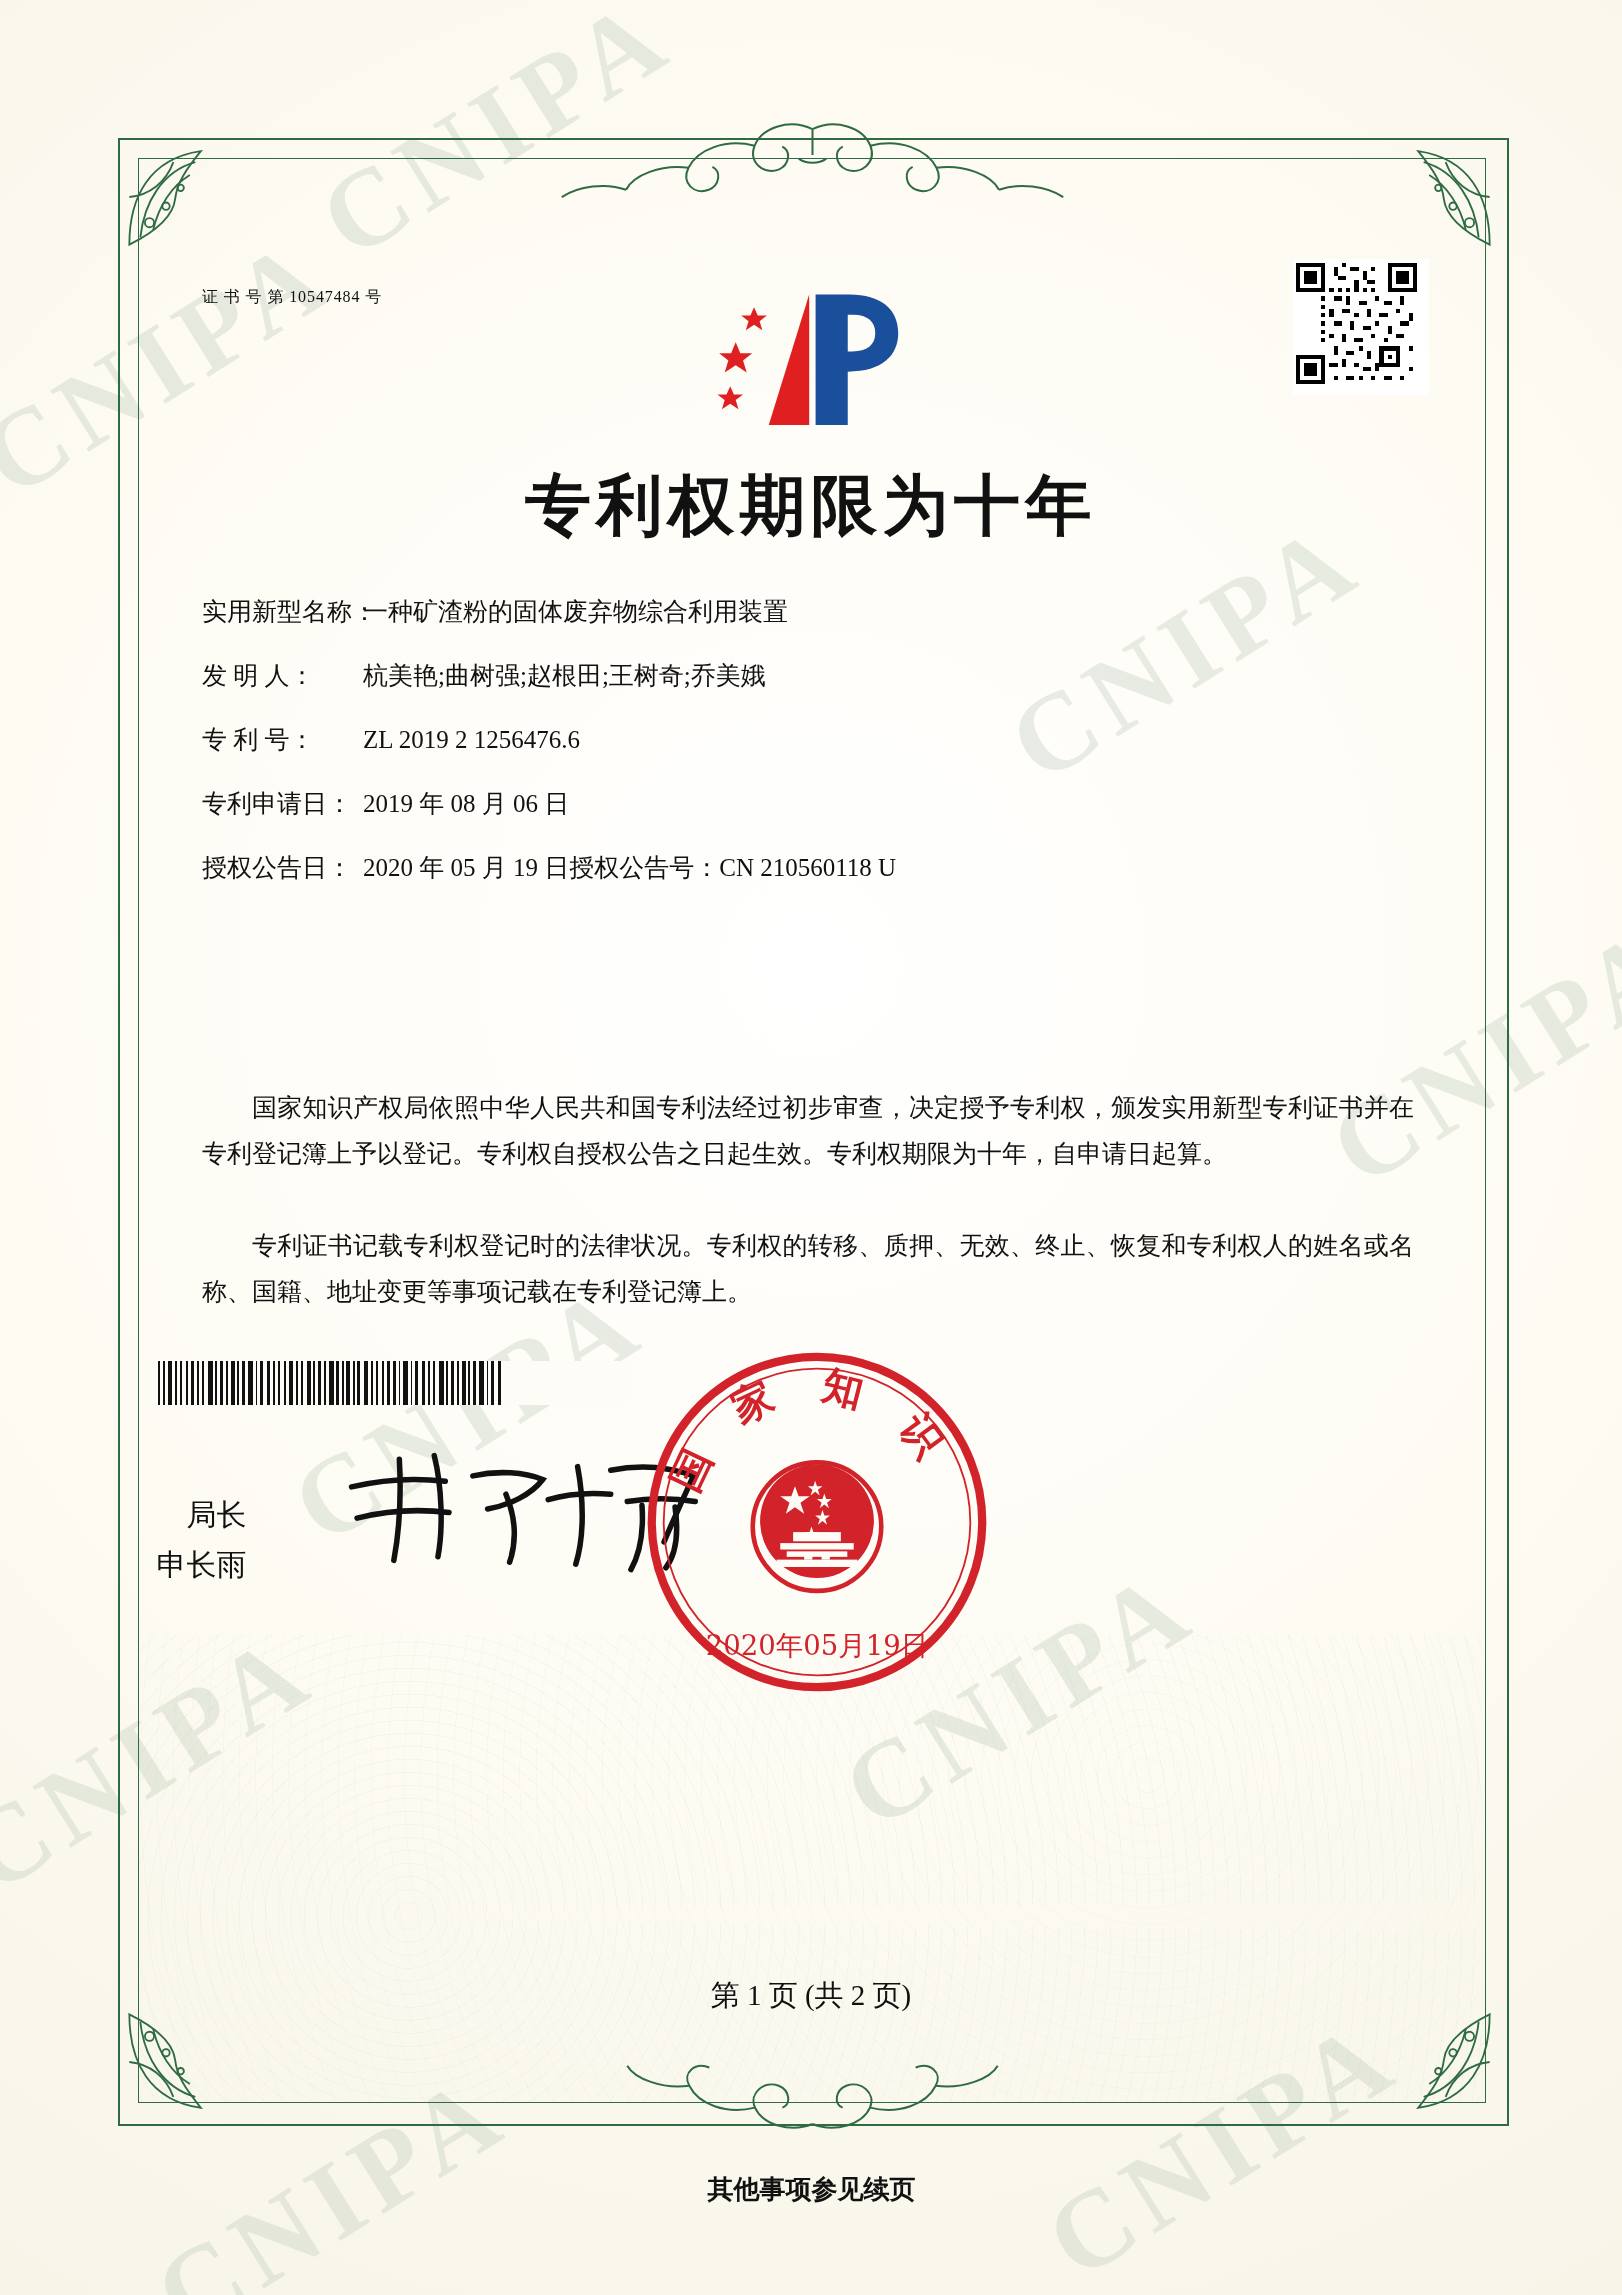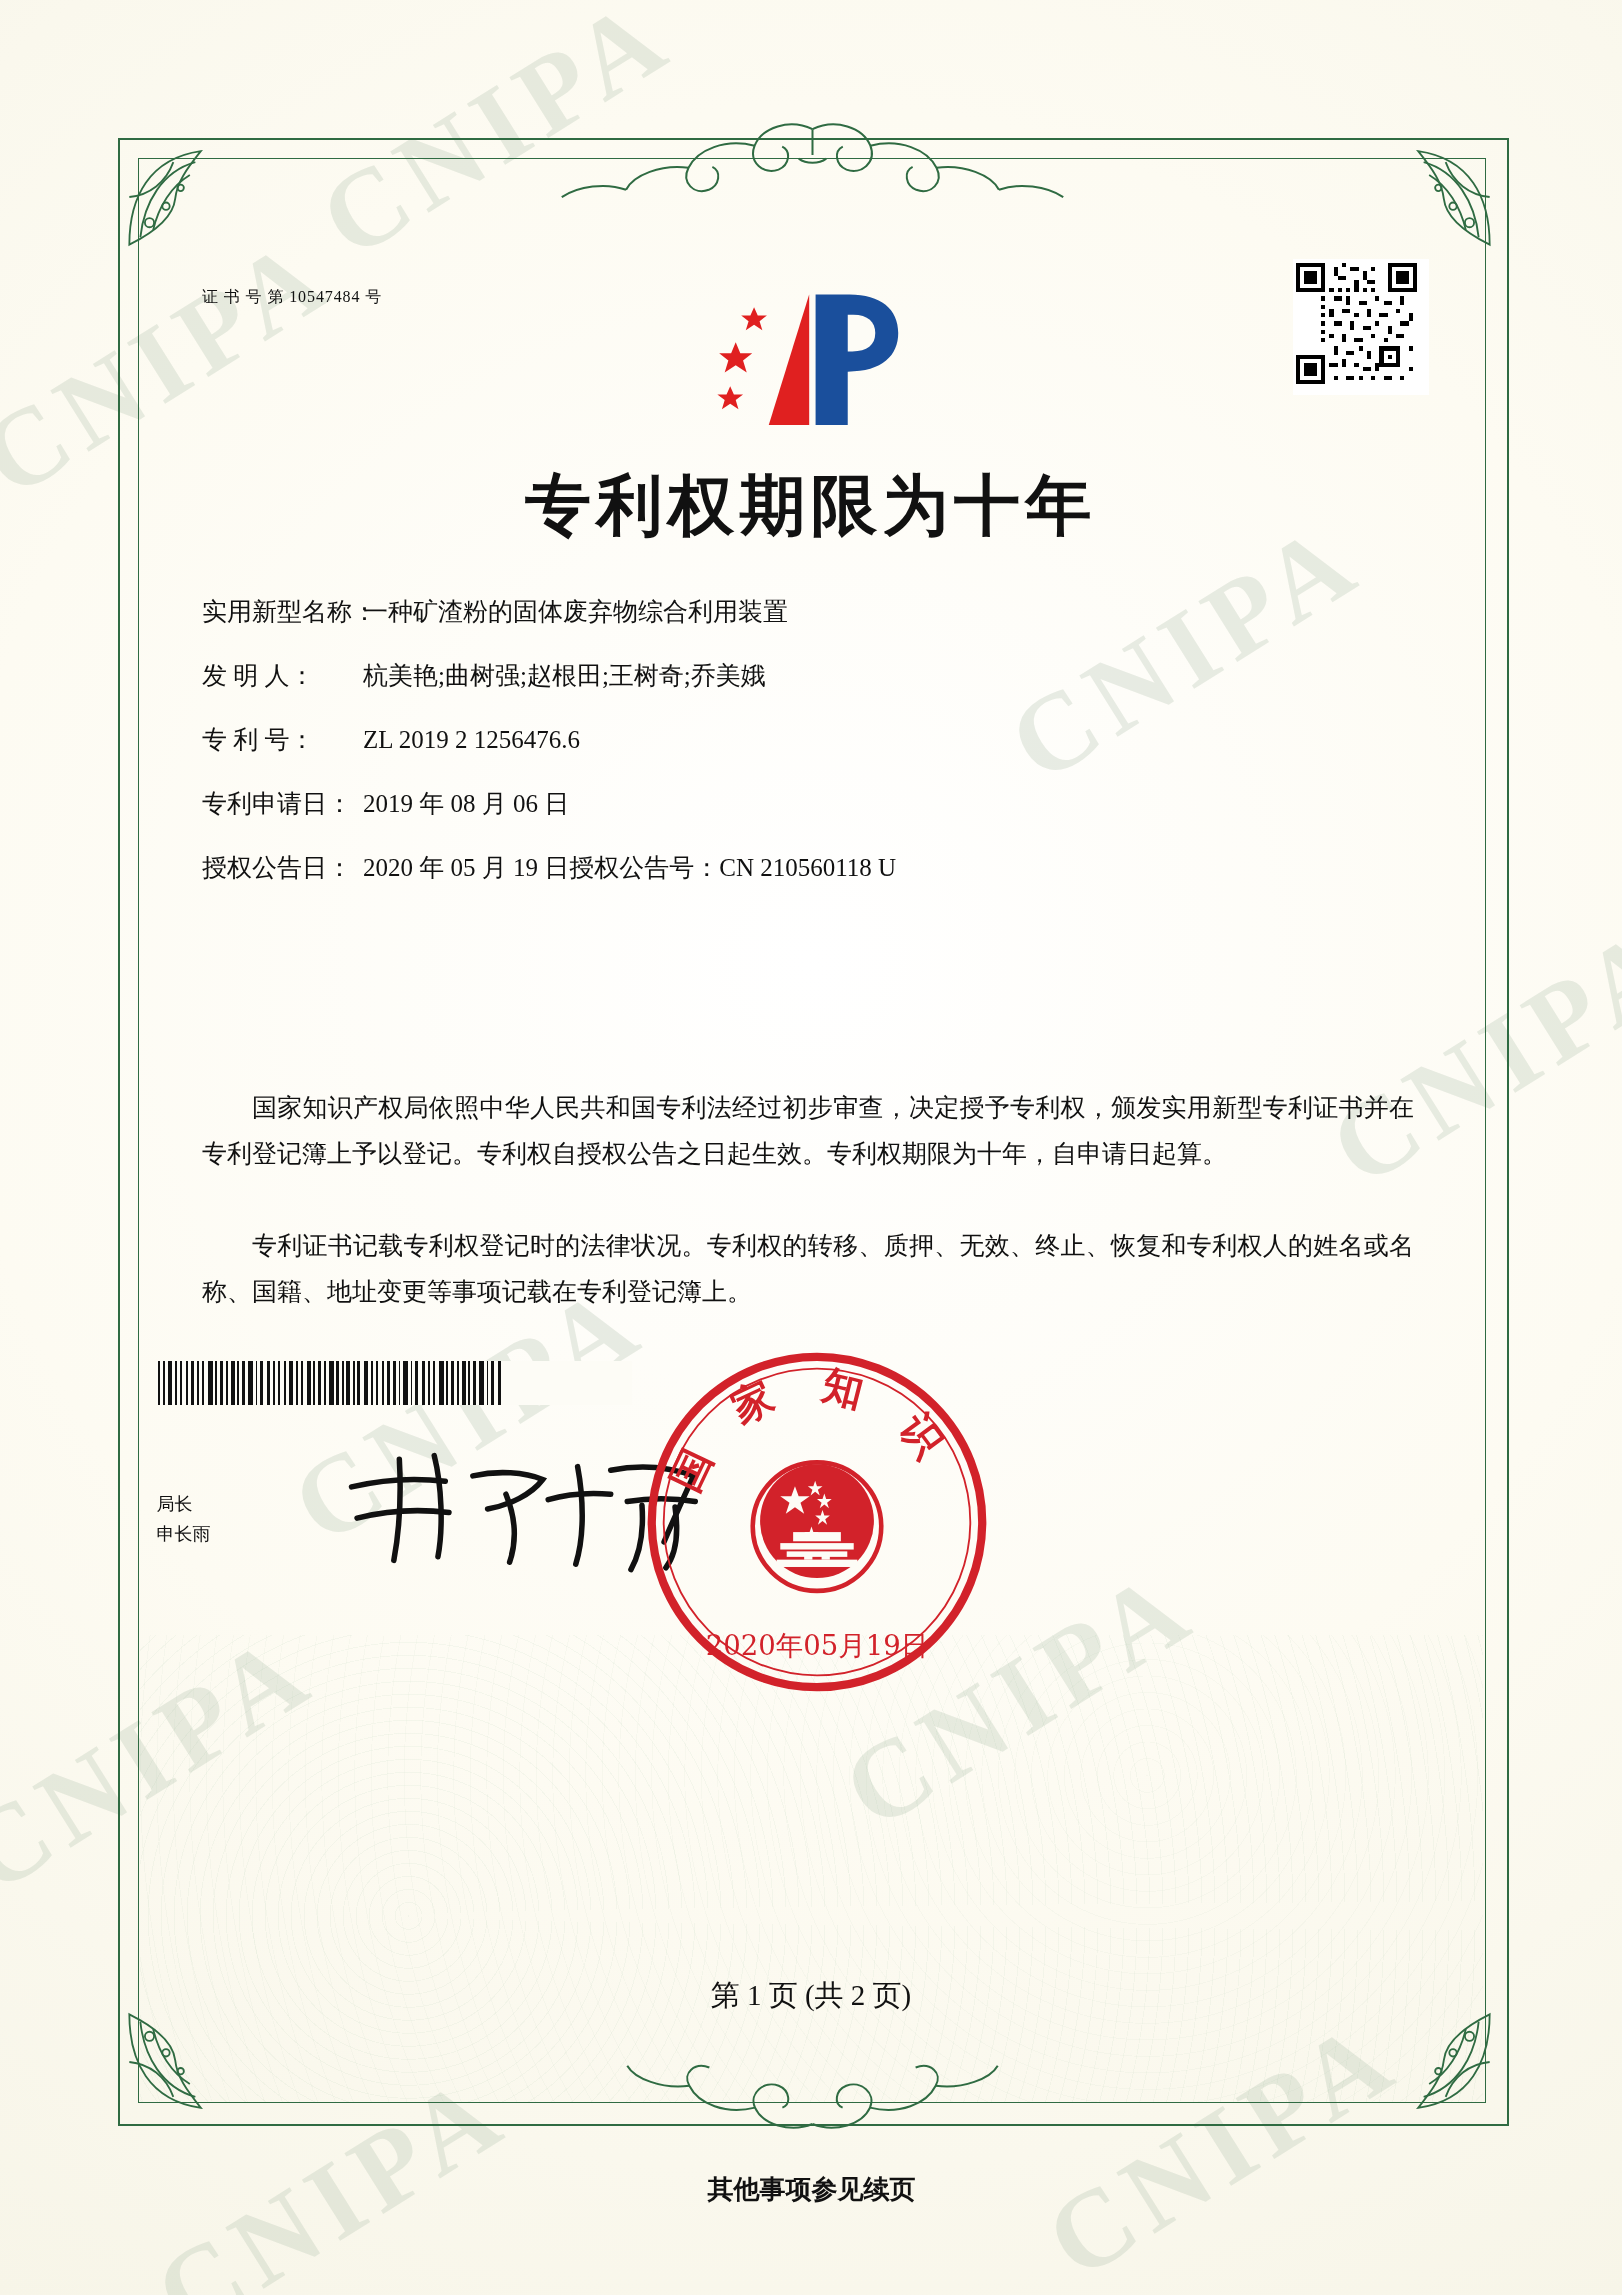--- a/index.html
+++ b/index.html
@@ -201,23 +201,24 @@
     top: 1203px;
     height: 44px;
     width: 478px;
   }
   .barcode svg { display: block; }
 
   .signer {
     position: absolute;
     left: 18.4px;
     top: 1332px;
-    font-size: 18px;
+    font-size: 30px;
     line-height: 1.65;
     color: #111;
+    text-align: right;
   }
   .signature {
     position: absolute;
     left: 197px;
     top: 1281px;
     width: 386px;
     height: 138px;
   }
   .signature svg { width: 100%; height: 100%; display: block; }
 

